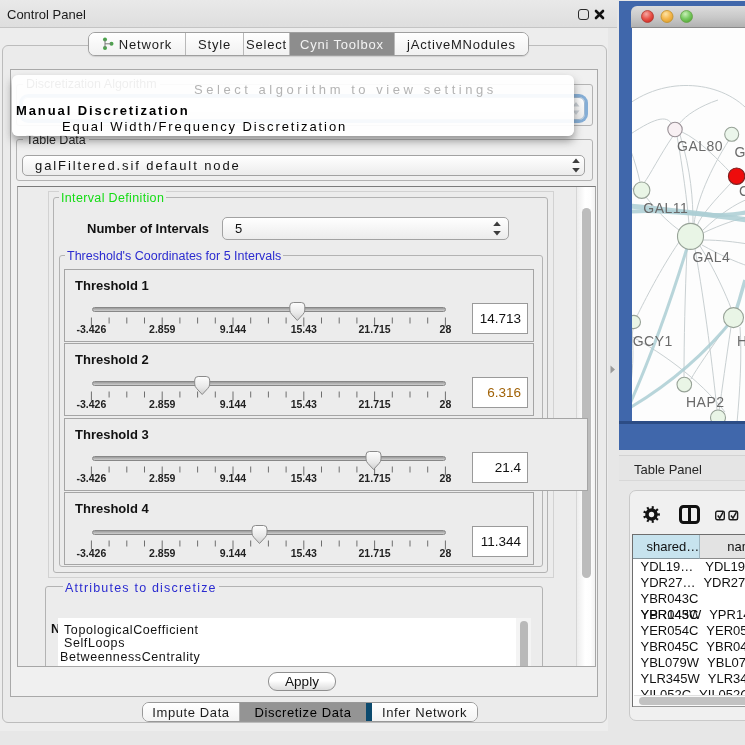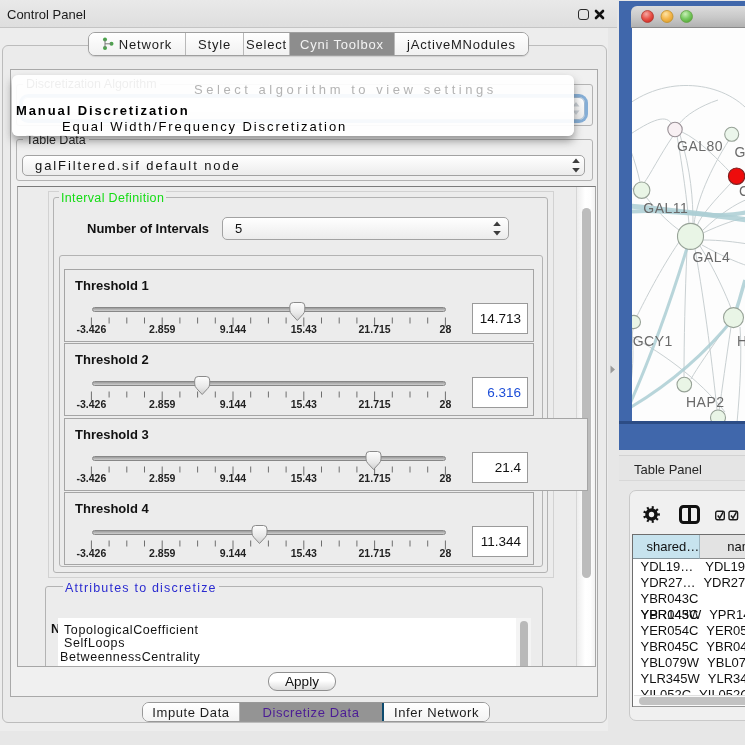--- a/index.html
+++ b/index.html
@@ -63,20 +63,21 @@
   <div class="ab" style="left:35px;top:10px;width:495px;height:376px;border:1px solid #b3b3b3;border-radius:3px;"></div>
   <div class="ab" style="left:41px;top:4px;font-size:12.5px;color:#15dc15;background:#ececec;padding:0 2px;letter-spacing:0.35px">Interval Definition</div>
   <div class="ab" style="left:69px;top:34px;font-size:13px;font-weight:bold;color:#111;">Number of Intervals</div>
   <div class="ab" style="left:204px;top:30px;width:287px;height:23px;border-radius:5px;background:linear-gradient(#ffffff,#ececec);border:1px solid #a2a2a2;font-size:13px;color:#111;line-height:21px;padding-left:12px;">5</div>
   <svg class="ab" style="left:474px;top:34px" width="10" height="15" viewBox="0 0 10 15">
       <path d="M5 0.5 L8.8 5 H1.2 Z" fill="#3c3c3c"></path>
       <path d="M5 14.5 L1.2 10 H8.8 Z" fill="#3c3c3c"></path>
     </svg>
 
   <div class="ab" style="left:41px;top:68px;width:484px;height:312px;border:1px solid #b3b3b3;border-radius:3px;"></div>
+  <div class="ab" style="left:47px;top:62px;font-size:12.5px;color:#2b2bd0;background:#ececec;padding:0 2px">Threshold's Coordinates for 5 Intervals</div>
 
   <div id="throws">
       <div class="ab" style="left:46px;top:81.5px;width:470px;height:73px;border:1px solid #a5a5a5;background:#ececec;">
         <div class="ab" style="left:10px;top:8px;font-size:13px;font-weight:bold;color:#111;">Threshold 1</div>
         <div class="ab" style="left:27px;top:37px;width:354px;height:5px;border-radius:2.5px;background:linear-gradient(#9a9a9a,#cfcfcf);border:1px solid #878787;"></div>
         <svg class="ab" style="left:0;top:0" width="470" height="73" viewBox="0 0 470 73">
           <line x1="26.400000000000006" y1="47.5" x2="26.400000000000006" y2="56.5" stroke="#6e6e6e" stroke-width="1"></line>
           <line x1="44.10000000000001" y1="47.5" x2="44.10000000000001" y2="53.5" stroke="#6e6e6e" stroke-width="1"></line>
           <line x1="61.800000000000004" y1="47.5" x2="61.800000000000004" y2="53.5" stroke="#6e6e6e" stroke-width="1"></line>
           <line x1="79.5" y1="47.5" x2="79.5" y2="53.5" stroke="#6e6e6e" stroke-width="1"></line>
@@ -147,21 +148,21 @@
             </linearGradient>
           </defs>
           <path transform="translate(129.2,32)" d="M4 0.5 H12 Q15.5 0.5 15.5 4 V8 Q15.5 10.5 13.5 12.5 L8 18.5 L2.5 12.5 Q0.5 10.5 0.5 8 V4 Q0.5 0.5 4 0.5 Z" fill="url(#th2)" stroke="#8a8a8a" stroke-width="1"></path>
         </svg>
         <div class="ab" style="left:-3.5999999999999943px;top:53.5px;width:60px;text-align:center;font-size:10.5px;font-weight:bold;color:#222;">-3.426</div>
         <div class="ab" style="left:67.2px;top:53.5px;width:60px;text-align:center;font-size:10.5px;font-weight:bold;color:#222;">2.859</div>
         <div class="ab" style="left:138px;top:53.5px;width:60px;text-align:center;font-size:10.5px;font-weight:bold;color:#222;">9.144</div>
         <div class="ab" style="left:208.79999999999998px;top:53.5px;width:60px;text-align:center;font-size:10.5px;font-weight:bold;color:#222;">15.43</div>
         <div class="ab" style="left:279.6px;top:53.5px;width:60px;text-align:center;font-size:10.5px;font-weight:bold;color:#222;">21.715</div>
         <div class="ab" style="left:350.4px;top:53.5px;width:60px;text-align:center;font-size:10.5px;font-weight:bold;color:#222;">28</div>
-        <div class="ab" style="left:407px;top:33px;width:56px;height:31px;background:#fff;border:1px solid #9a9a9a;font-size:13.5px;color:#1d4ed8;text-align:right;line-height:29px;padding-right:6px;">6.316</div>
+        <div class="ab" style="left:407px;top:33px;width:56px;height:31px;background:#fff;border:1px solid #9a9a9a;font-size:13.5px;color:#a16207;text-align:right;line-height:29px;padding-right:6px;">6.316</div>
       </div>
       <div class="ab" style="left:46px;top:230.5px;width:524px;height:73px;border:1px solid #a5a5a5;background:#ececec;">
         <div class="ab" style="left:10px;top:8px;font-size:13px;font-weight:bold;color:#111;">Threshold 3</div>
         <div class="ab" style="left:27px;top:37px;width:354px;height:5px;border-radius:2.5px;background:linear-gradient(#9a9a9a,#cfcfcf);border:1px solid #878787;"></div>
         <svg class="ab" style="left:0;top:0" width="470" height="73" viewBox="0 0 470 73">
           <line x1="26.400000000000006" y1="47.5" x2="26.400000000000006" y2="56.5" stroke="#6e6e6e" stroke-width="1"></line>
           <line x1="44.10000000000001" y1="47.5" x2="44.10000000000001" y2="53.5" stroke="#6e6e6e" stroke-width="1"></line>
           <line x1="61.800000000000004" y1="47.5" x2="61.800000000000004" y2="53.5" stroke="#6e6e6e" stroke-width="1"></line>
           <line x1="79.5" y1="47.5" x2="79.5" y2="53.5" stroke="#6e6e6e" stroke-width="1"></line>
           <line x1="97.2" y1="47.5" x2="97.2" y2="56.5" stroke="#6e6e6e" stroke-width="1"></line>
@@ -251,21 +252,21 @@
     <div style="padding-left:2px;height:13.4px;line-height:13.4px;">BetweennessCentrality</div>
   </div>
   <div class="ab" style="left:498px;top:431px;width:15px;height:49px;background:#f4f4f4;"></div>
   <div class="ab" style="left:501.5px;top:434px;width:8.5px;height:46px;background:#b9b9b9;border-radius:4px 4px 0 0;"></div>
 </div>
 
 <div class="ab" style="left:268px;top:672px;width:68px;height:19px;border-radius:9px;background:linear-gradient(#ffffff,#ffffff 45%,#dcdcdc);border:1px solid #8f8f8f;font-size:13.5px;color:#111;text-align:center;line-height:17px;">Apply</div>
 
 <div class="ab" style="left:142px;top:702px;height:20px;display:flex;border:1px solid #989898;border-radius:7px;overflow:hidden;background:#fff;font-size:13px;color:#1c1c1c;letter-spacing:0.6px;">
   <div style="width:97px;display:flex;align-items:center;justify-content:center;border-right:1px solid #b0b0b0;background:linear-gradient(#ffffff,#f3f3f3)">Impute Data</div>
-  <div style="width:144px;display:flex;align-items:center;justify-content:center;border-right:2px solid #0c4a6e;background:#949494;color:#4c1d95">Discretize Data</div>
+  <div style="width:132px;display:flex;align-items:center;justify-content:center;border-right:6px solid #0c4a6e;background:#949494;color:#000000">Discretize Data</div>
   <div style="width:105px;display:flex;align-items:center;justify-content:center;background:linear-gradient(#ffffff,#f3f3f3)">Infer Network</div>
 </div>
 
 <svg class="ab" style="left:609px;top:365px" width="7" height="9" viewBox="0 0 7 9">
     <path d="M1.5 0.5 L6 4.5 L1.5 8.5 Z" fill="#9a9a9a"></path>
   </svg>
 
 <div class="ab" style="left:619px;top:1px;width:126px;height:449px;background:#4067ab;"></div>
 <div class="ab" style="left:631px;top:6px;width:114px;height:22px;background:linear-gradient(#dcdcdc,#c8c8c8 55%,#b2b2b2);border-radius:6px 0 0 0;border-bottom:1px solid #8a8a8a;"></div>
 <svg class="ab" style="left:640px;top:9px" width="105" height="15" viewBox="0 0 105 15">

